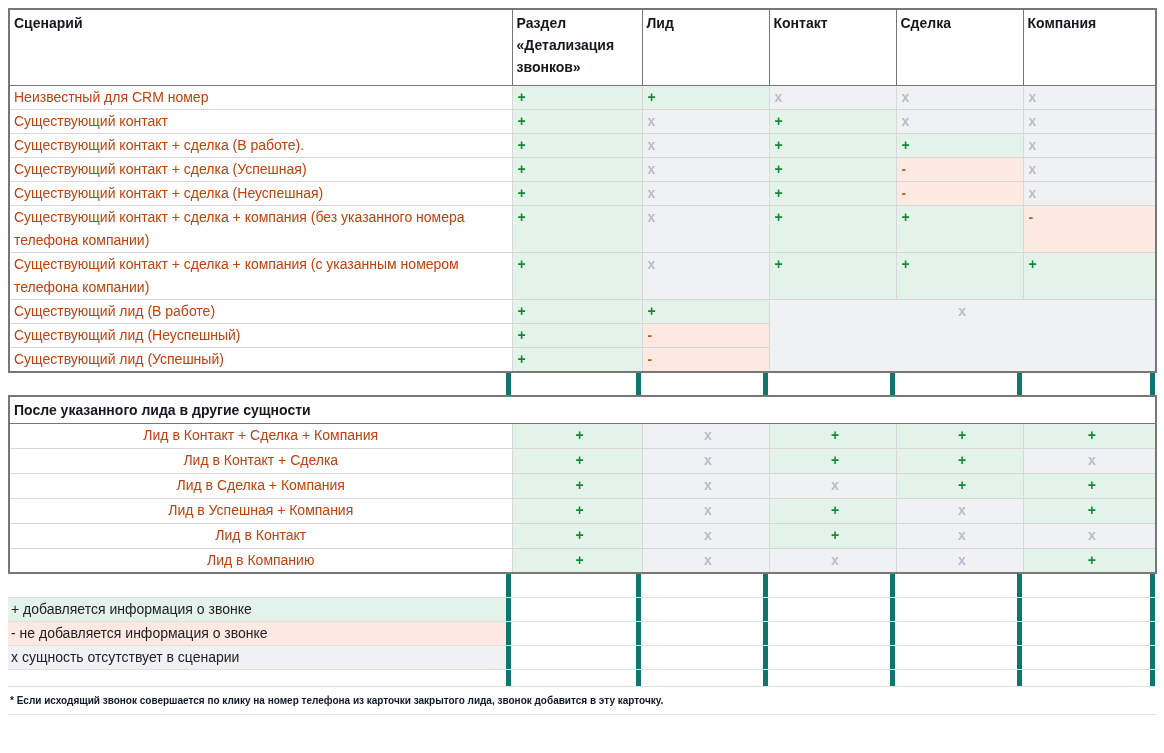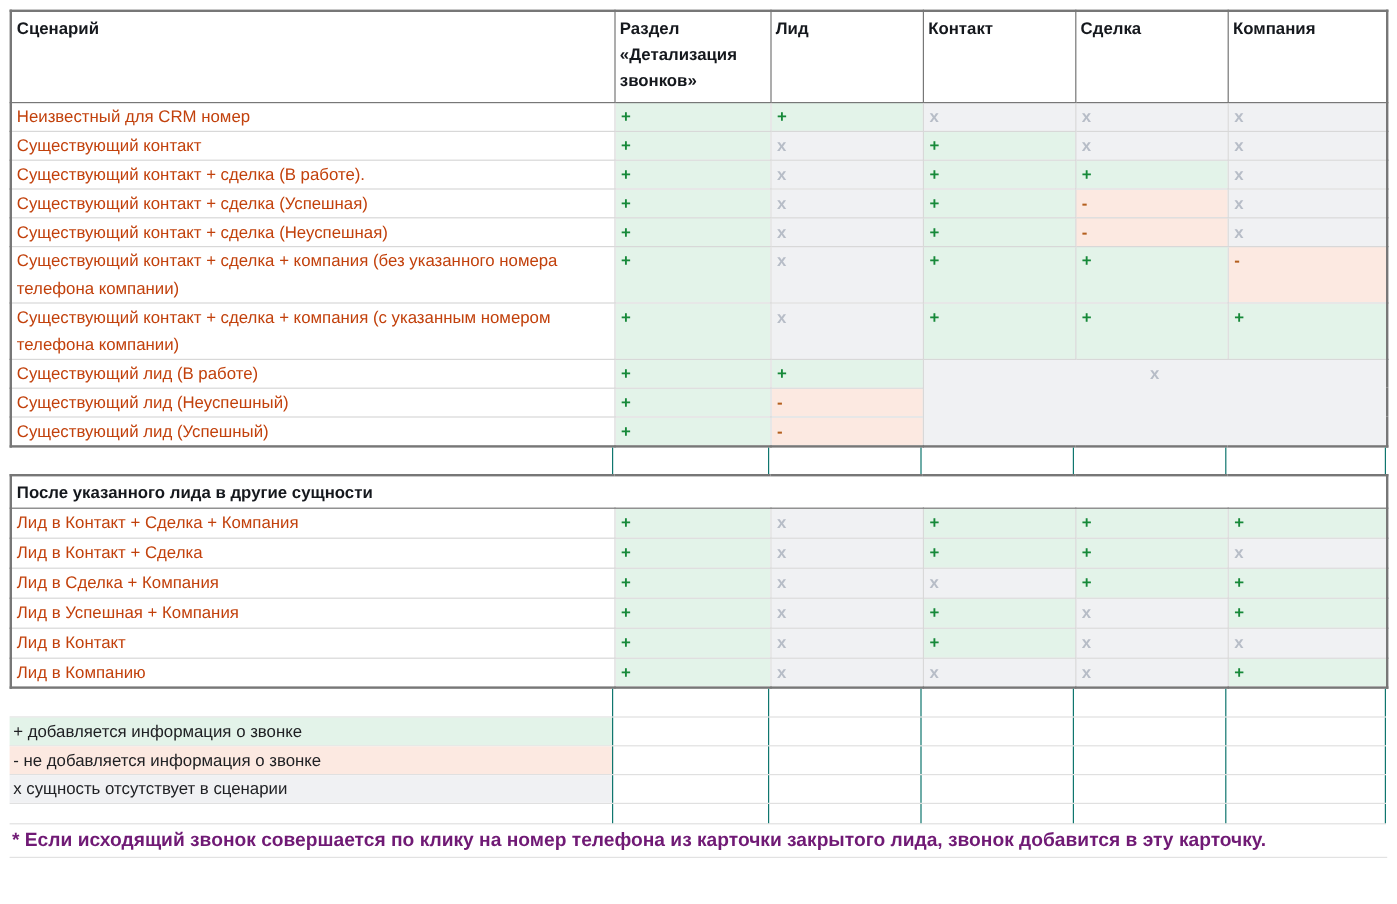--- a/index.html
+++ b/index.html
@@ -21,47 +21,47 @@
     font-size: 14px; font-weight: 700; text-align: left; vertical-align: top;
     padding: 2px 4px; line-height: 22px; background: #ffffff; color: #15181d;
   }
   table.t td {
     border: 1px solid #d8d8d8;
     font-size: 14px; vertical-align: top; overflow: hidden;
   }
   td.label { background: #ffffff; padding: 0 4px; line-height: 23px; color: #c2410c; }
   tr.h24 td { height: 24px; }
   tr.h47 td { height: 47px; }
-  tr.h25 td { height: 25px; }
+  tr.h25 td { height: 25px; text-align: center; }
   th.section { font-size: 15px; line-height: 21px; height: 25px; }
 
   td.v { font-weight: 700; font-size: 13px; padding: 2px 0 0 5px; line-height: 18px; }
   td.v.p { background: var(--plus-bg); color: var(--plus-fg); }
   td.v.m { background: var(--minus-bg); color: var(--minus-fg); }
   td.v.x { background: var(--absent-bg); color: var(--absent-fg); }
   td.v.merged { text-align: center; padding-left: 0; }
 
   .gridrow { display: flex; width: 1147px; }
   .gridrow .gc {
-    border-right: 1px solid #0f766e; height: 100%; flex: none;
+    border-right: 5px solid #0f766e; height: 100%; flex: none;
     font-size: 14px; line-height: 23px; white-space: nowrap; overflow: hidden;
   }
   .spacer { height: 22px; }
   .lrow { border-bottom: 1px solid #e0e0e0; }
   .lrow .gc { padding-left: 3px; }
   .h24r { height: 24px; }
   .h17r { height: 17px; }
   .lg-p { background: var(--plus-bg); }
   .lg-m { background: var(--minus-bg); }
   .lg-x { background: var(--absent-bg); }
 
   .footnote {
     width: 1148px; height: 28px; line-height: 27px;
     border-bottom: 1px solid #e2e2e2;
-    font-weight: 700; font-size: 16px; color: #701a75; padding-left: 2px;
+    font-weight: 700; font-size: 10px; color: #0f172a; padding-left: 2px;
     white-space: nowrap; overflow: hidden;
   }
 </style>
 </head>
 <body>
 
 <div class="sheet">
 
   <table class="t">
     <colgroup>

